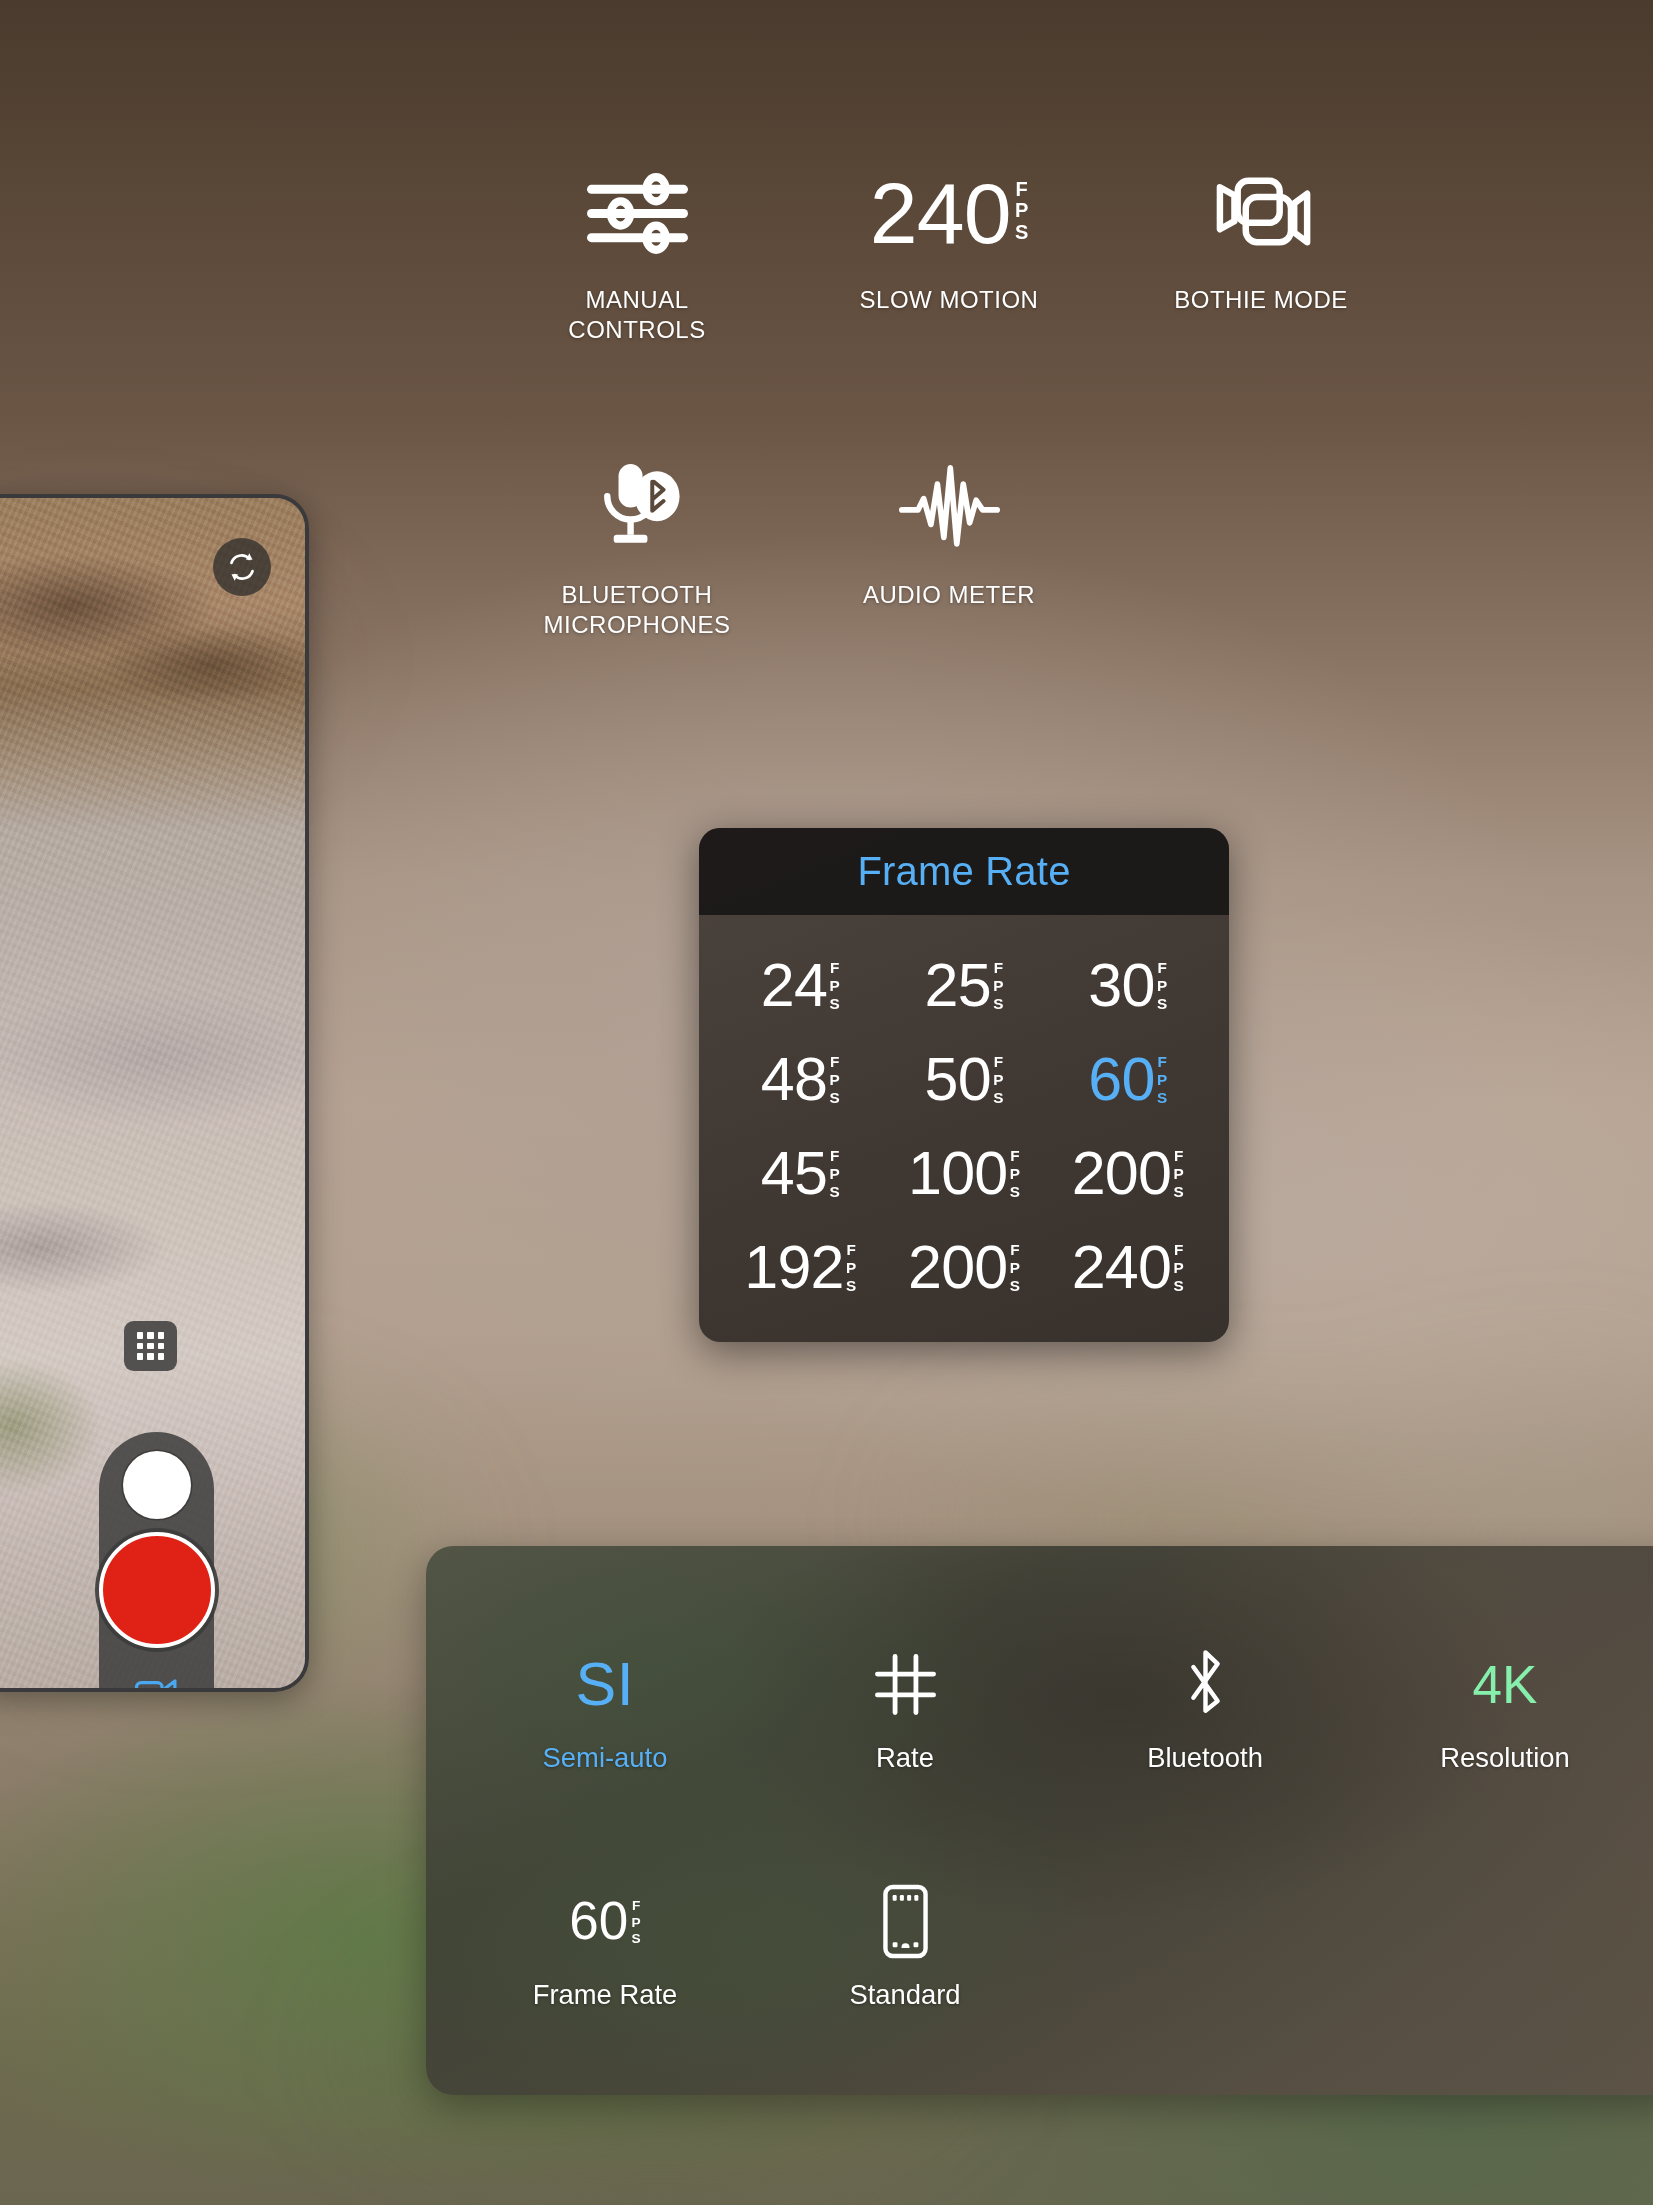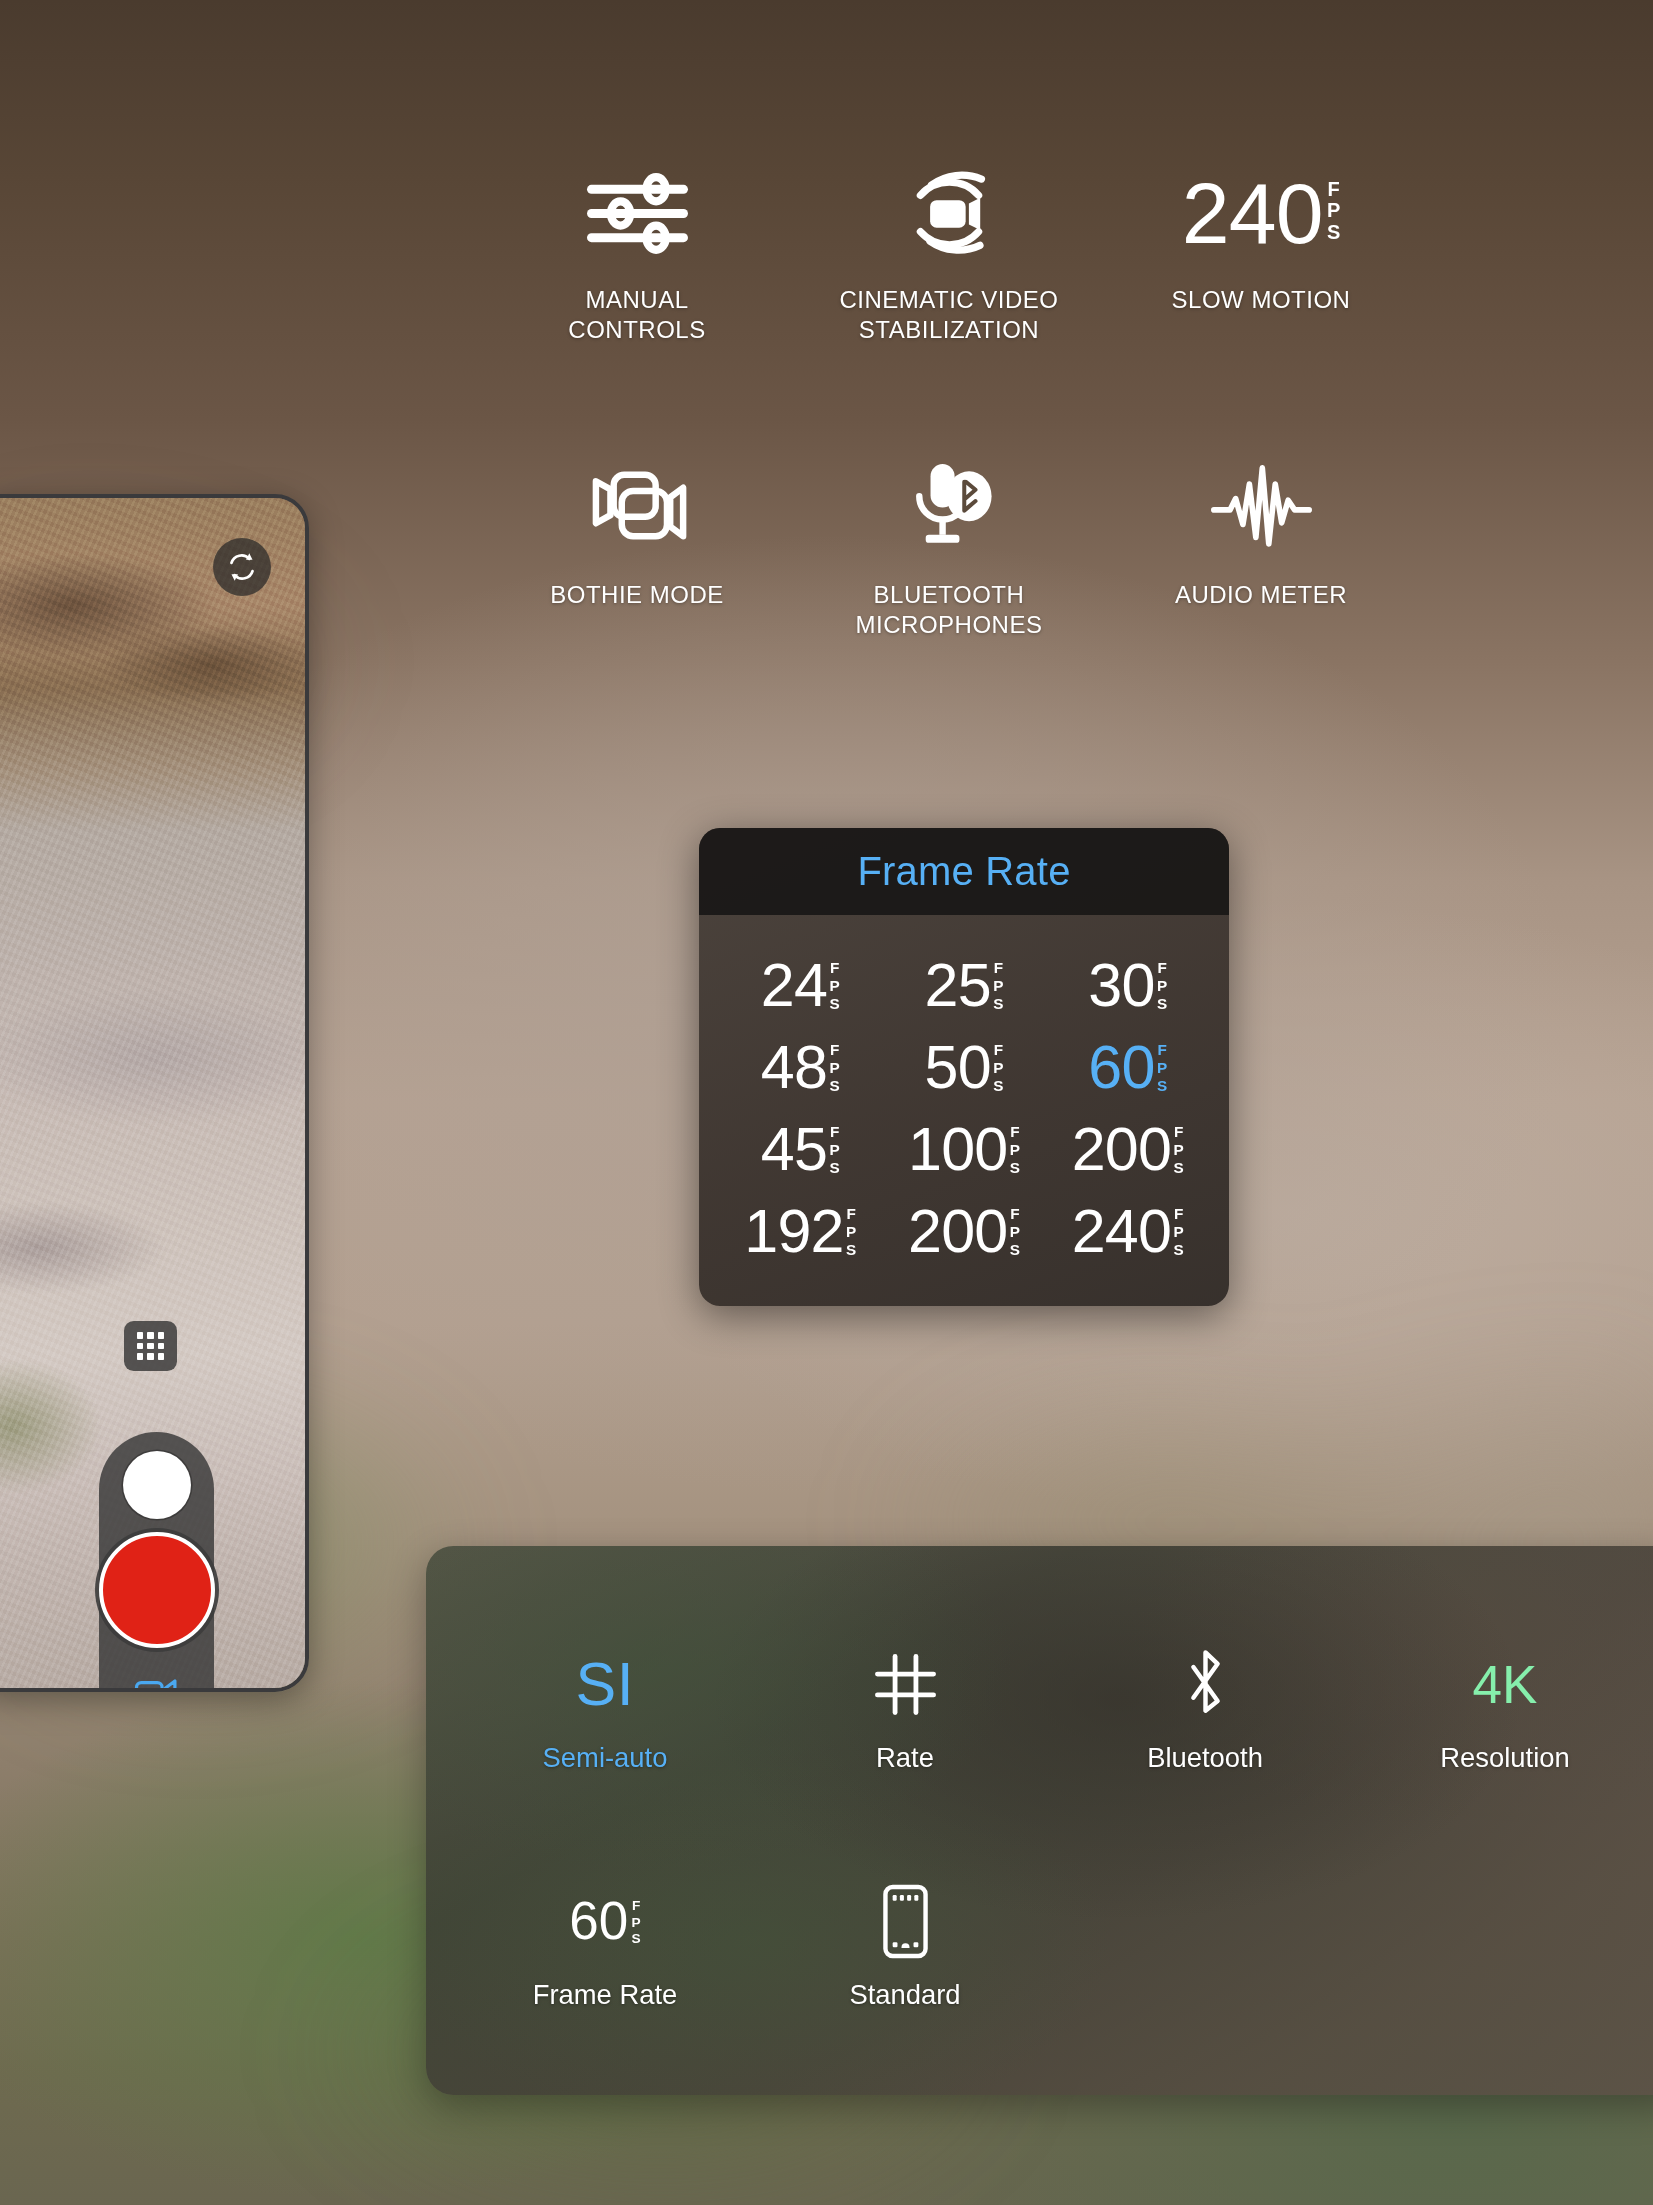--- a/index.html
+++ b/index.html
@@ -189,21 +189,21 @@
   #frame-rate-title{
     color:#57b0f5;
     font-size:40px;
     font-weight:400;
     letter-spacing:0.2px;
   }
   #frame-rate-grid{
     display:grid;
     grid-template-columns:repeat(3,1fr);
     padding:42px 19.4px 45px 19.4px;
-    row-gap:24px;
+    row-gap:36px;
   }
   .fr-cell{
     display:flex; align-items:flex-start; justify-content:center;
     color:#ffffff;
   }
   .fr-cell.selected{ color:#57b0f5; }
   .fr-num{ font-size:61px; font-weight:300; line-height:0.95; letter-spacing:-0.8px; }
   .fr-unit{
     font-size:15.3px; font-weight:700; line-height:1.18;
     display:flex; flex-direction:column; align-items:center;
@@ -300,36 +300,20 @@
             <ellipse cx="88" cy="20" rx="12" ry="15"></ellipse>
             <ellipse cx="44" cy="50" rx="12" ry="15"></ellipse>
             <ellipse cx="88" cy="80" rx="12" ry="15"></ellipse>
           </g>
         </svg>
       </div>
       <div class="label-caps">MANUAL
 CONTROLS</div>
     </div>
 
-    <div class="feature-cell">
-      <div class="feature-icon">
-        <svg class="ico" width="97" height="101" viewBox="0 0 120 125">
-          <g stroke="#fff" stroke-width="9" fill="none" stroke-linecap="round">
-            <path d="M24 40 A48 48 0 0 1 96 40"></path>
-            <path d="M38 26 A64 64 0 0 1 100 22" transform="rotate(-3 60 30)"></path>
-            <path d="M24 85 A48 48 0 0 0 96 85"></path>
-            <path d="M36 98 A62 62 0 0 0 98 100" transform="rotate(3 60 95)"></path>
-          </g>
-          <rect x="36" y="46" width="44" height="34" rx="8" fill="#fff"></rect>
-          <path d="M84 50 L98 43 L98 83 L84 76 Z" fill="#fff"></path>
-        </svg>
-      </div>
-      <div class="label-caps">CINEMATIC VIDEO
-STABILIZATION</div>
-    </div>
 
     <div class="feature-cell">
       <div class="feature-icon">
         <span class="fps-stack">
           <span class="fps-num">240</span>
           <span class="fps-unit">
             <span>F</span>
             <span>P</span>
             <span>S</span>
           </span>

